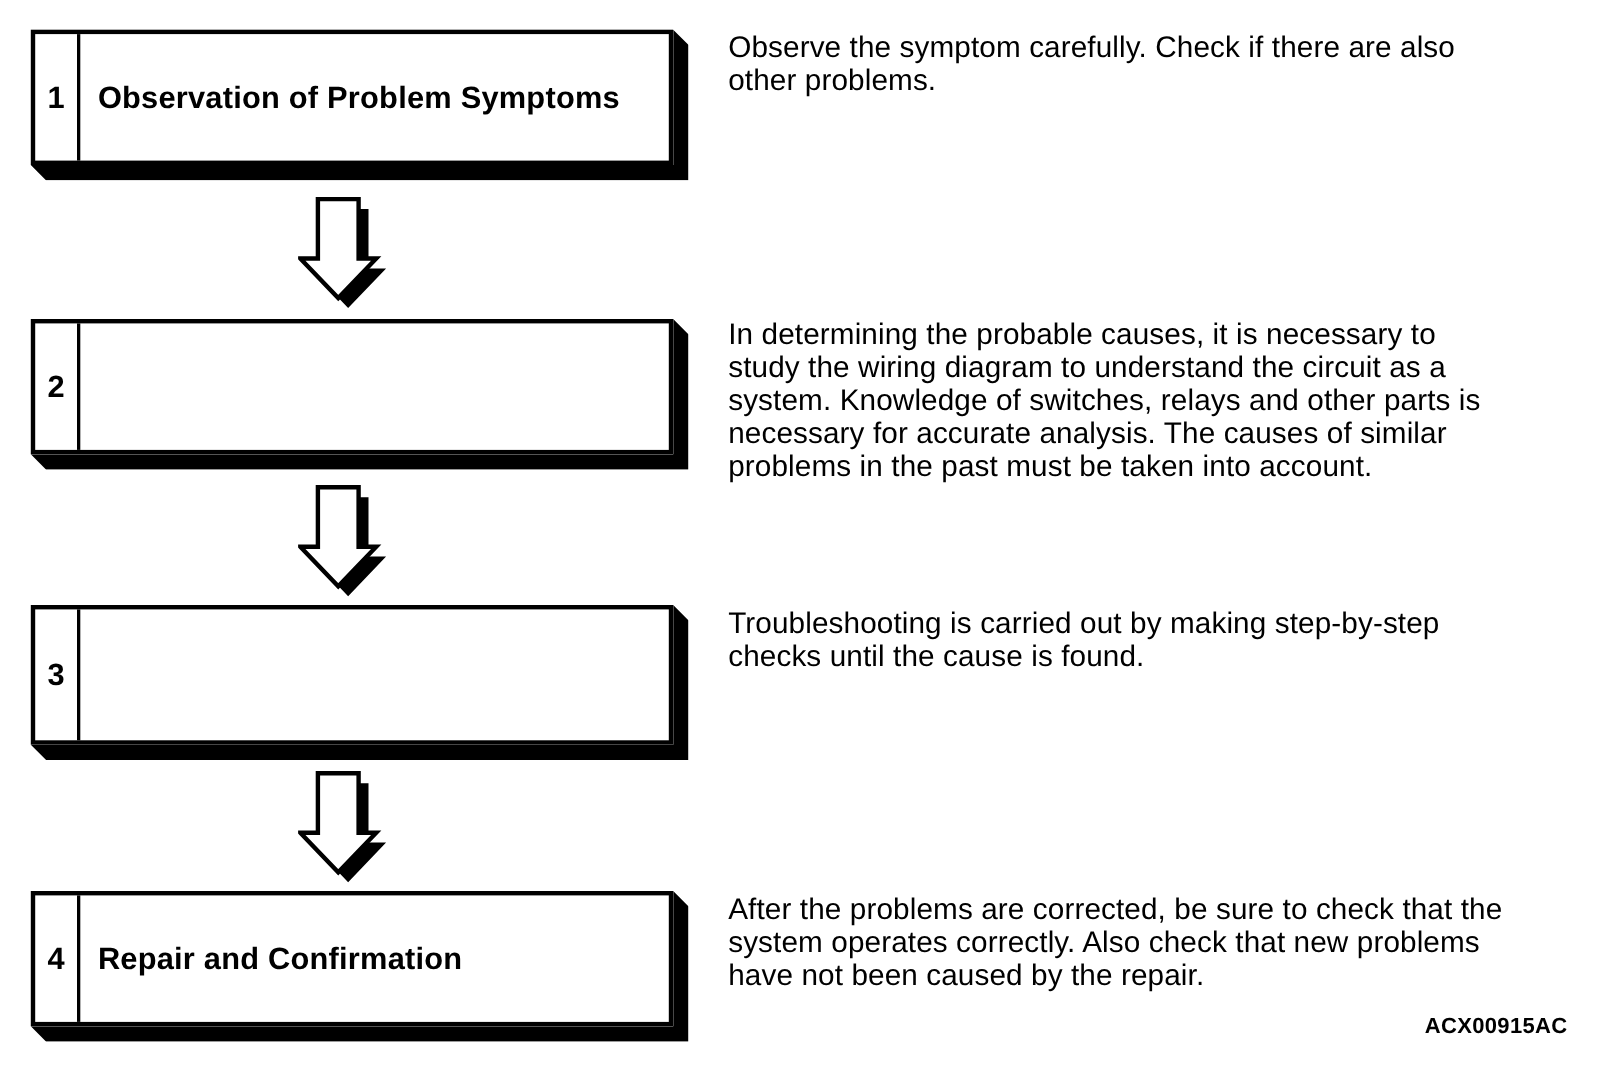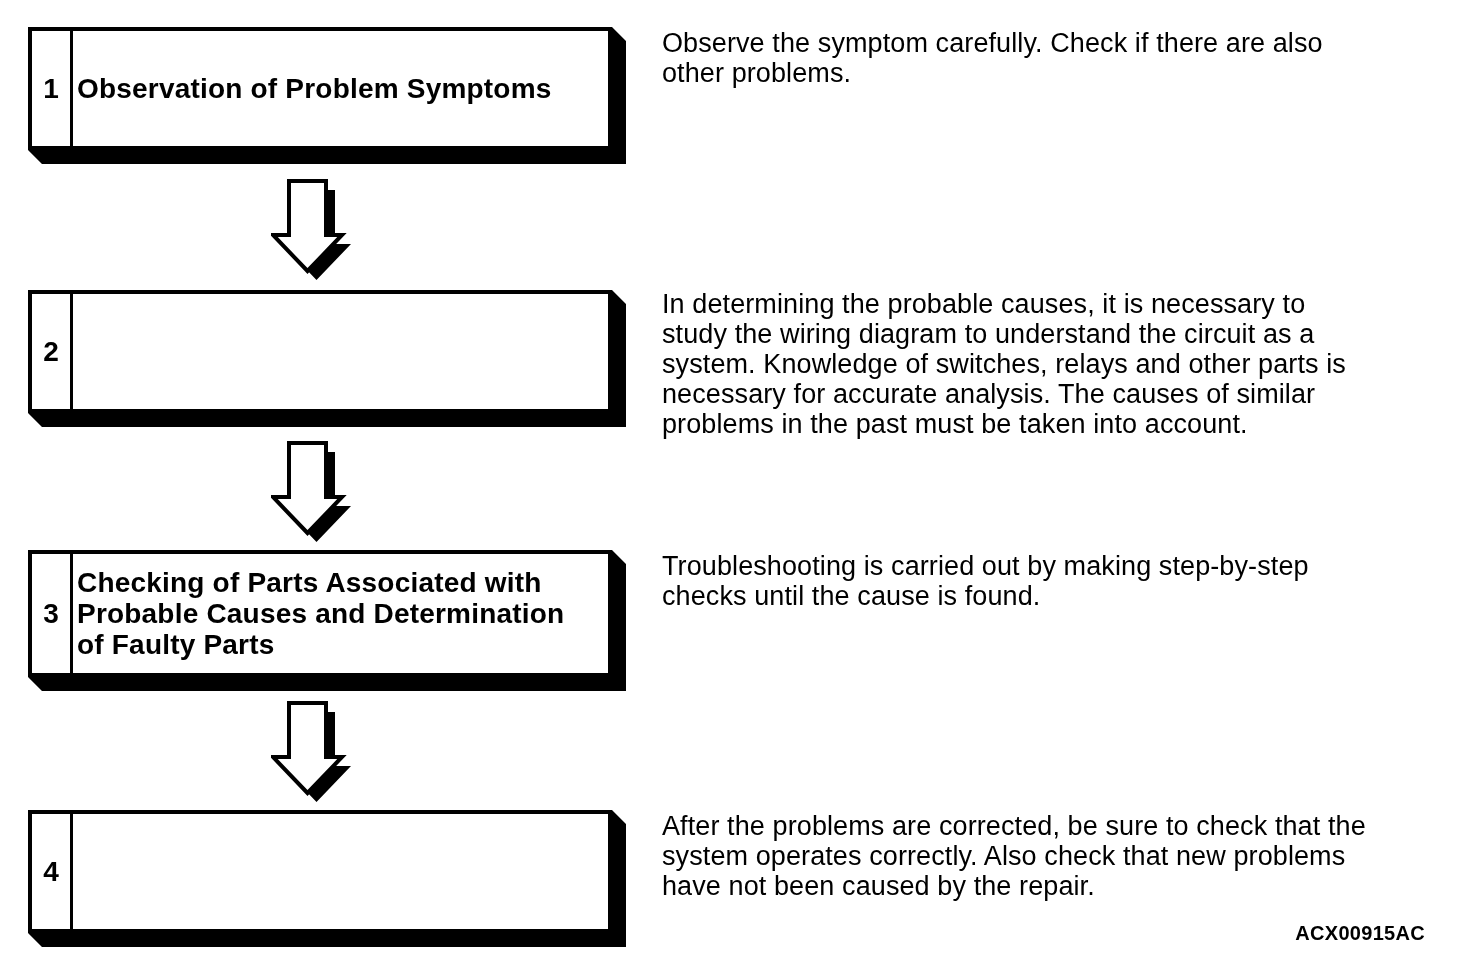--- a/index.html
+++ b/index.html
@@ -54,21 +54,21 @@
     display: flex;
     align-items: center;
     justify-content: center;
     font-weight: bold;
     font-size: 28px;
   }
   .title-cell {
     flex: 1 1 auto;
     display: flex;
     align-items: center;
-    padding: 0 6px 0 4px;
+    padding: 0 6px 0 16px;
     font-weight: bold;
     font-size: 28px;
     line-height: 31px;
     white-space: pre-line;
     letter-spacing: 0.2px;
   }
   .b1 { top: 27px;  height: 123px; }
   .b2 { top: 290px; height: 123px; }
   .b3 { top: 550px; height: 127px; }
   .b4 { top: 810px; height: 123px; }
@@ -138,35 +138,33 @@
 problems in the past must be taken into account.</div>
 
   <svg class="arrow a2" width="82" height="106" viewBox="0 0 82 106" aria-hidden="true">
     <path d="M27 12 H64 V66 H80 L45.5 102 L11 66 H27 Z" fill="#000000"></path>
     <path d="M18 3 H55 V57 H71 L36.5 93 L2 57 H18 Z" fill="#ffffff" stroke="#000000" stroke-width="4" stroke-linejoin="miter"></path>
   </svg>
 
   <div class="step-box b3">
     <div class="box-shadow"></div>
     <div class="num-cell">3</div>
-    <div class="title-cell">Checking of Parts Associated with
-Probable Causes and Determination
-of Faulty Parts</div>
   </div>
   <div class="step-desc d3">Troubleshooting is carried out by making step-by-step
 checks until the cause is found.</div>
 
   <svg class="arrow a3" width="82" height="106" viewBox="0 0 82 106" aria-hidden="true">
     <path d="M27 12 H64 V66 H80 L45.5 102 L11 66 H27 Z" fill="#000000"></path>
     <path d="M18 3 H55 V57 H71 L36.5 93 L2 57 H18 Z" fill="#ffffff" stroke="#000000" stroke-width="4" stroke-linejoin="miter"></path>
   </svg>
 
   <div class="step-box b4">
     <div class="box-shadow"></div>
     <div class="num-cell">4</div>
+    <div class="title-cell">Repair and Confirmation</div>
   </div>
   <div class="step-desc d4">After the problems are corrected, be sure to check that the
 system operates correctly. Also check that new problems
 have not been caused by the repair.</div>
 
   <div class="figure-code">ACX00915AC</div>
 
 </div>
 
 </body></html>

